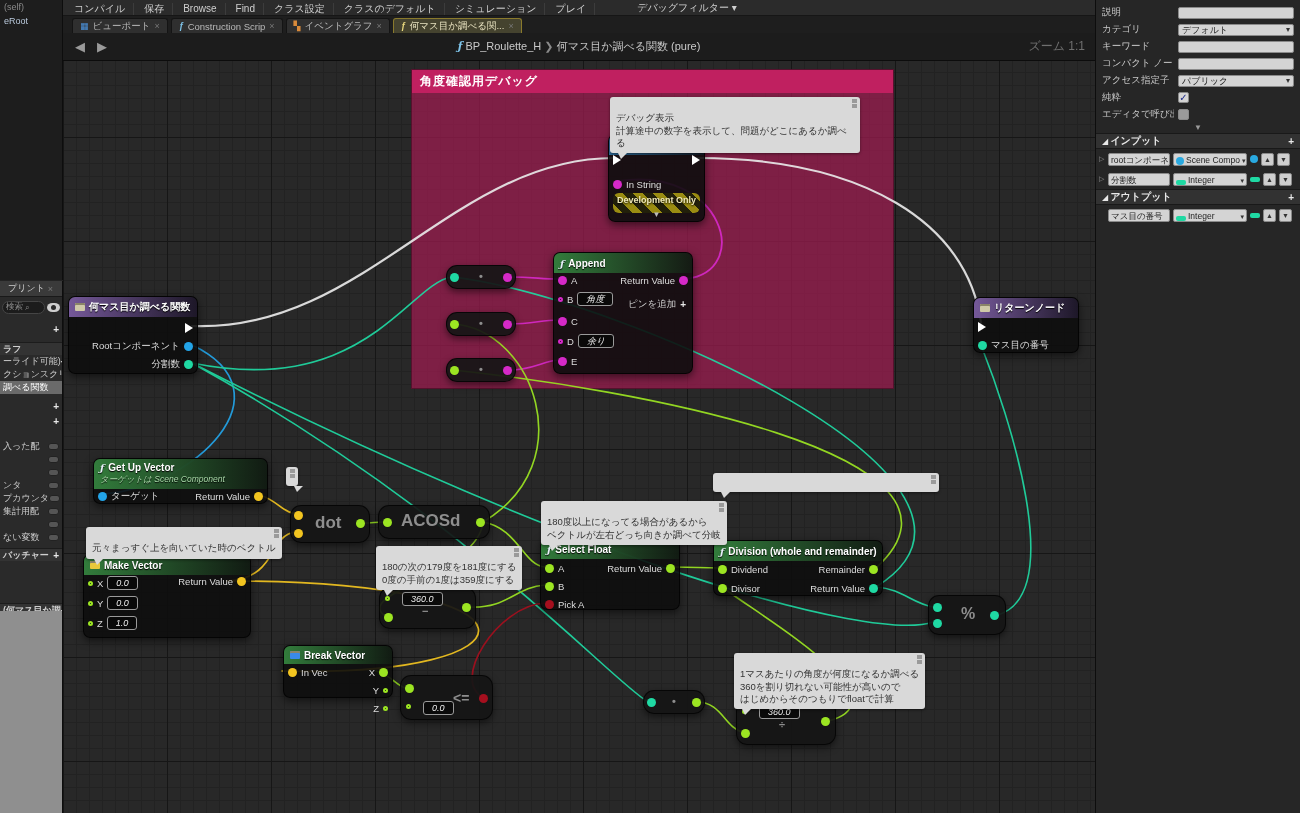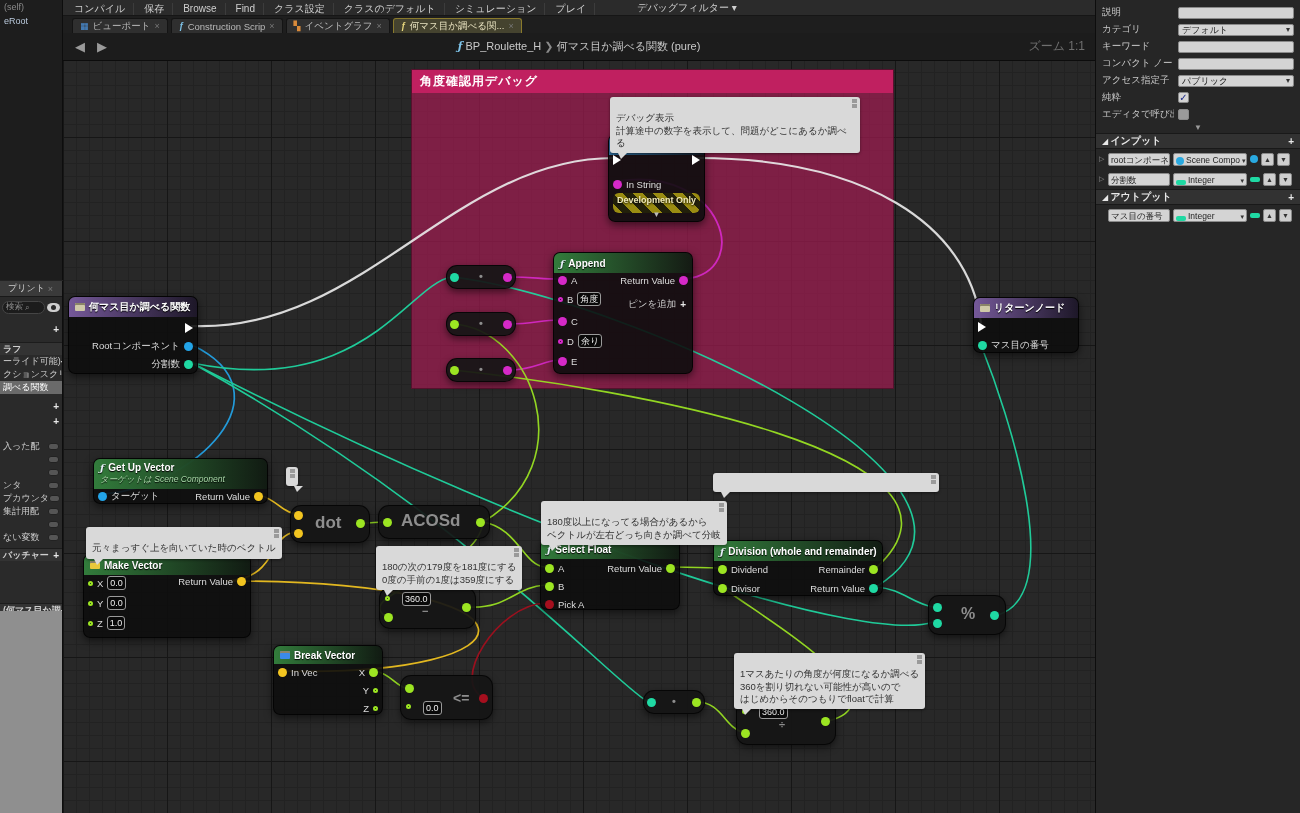--- a/index.html
+++ b/index.html
@@ -105,21 +105,21 @@
   .hicon { width:10px; height:8px; background:#cfc9a8; border-radius:1px; flex:none;
            box-shadow:inset 0 2px 0 #8a8468; }
 
   .prow { position:absolute; display:flex; align-items:center; gap:4px; height:14px; }
   .prow.right { flex-direction:row-reverse; }
   .pin { width:9px; height:9px; border-radius:50%; flex:none; }
   .pin.hollow { width:5px; height:5px; border-width:2px; border-style:solid; background:transparent !important; }
   .exec { width:0; height:0; border-style:solid; border-width:5px 0 5px 8px;
           border-color:transparent transparent transparent #fff; flex:none; }
   .chip { background:rgba(8,8,8,0.85); border:1px solid #9a9a9a; border-radius:3px;
-          color:#eee; padding:0 2px; font-size:9px; line-height:12px; }
+          color:#eee; padding:0 8px; font-size:9px; line-height:12px;font-style:italic; }
   .addpin { color:#cfcfcf; }
   .banner { position:absolute; left:4px; right:4px; height:20px; line-height:14px; text-align:center;
             font-size:9px; font-weight:bold; color:#efe8b8; text-shadow:0 1px 2px #000;
             background:repeating-linear-gradient(45deg,#9a8c12 0 7px,#22200a 7px 14px); border-radius:6px; }
   .collapse { position:absolute; left:0; right:0; text-align:center; color:#bbb; font-size:8px; }
 
   .compact { position:absolute; background:rgba(22,22,22,0.93); border:1px solid rgba(0,0,0,0.7);
              border-radius:11px; box-shadow:0 3px 7px rgba(0,0,0,0.5); z-index:5; color:#8e8e8e; }
   .oplabel { position:absolute; font-weight:bold; color:#8e8e8e; }
 
@@ -493,21 +493,21 @@
     </div>
 
     <div class="compact" style="left:316px;top:554px;width:97px;height:42px">
       <span class="pin hollow" style="position:absolute;left:5px;top:8px;border-color:#9ce522"></span>
       <span class="chip" style="position:absolute;left:22px;top:4px">360.0</span>
       <span class="oplabel" style="left:42px;top:17px;font-size:11px">−</span>
       <span class="pin" style="position:absolute;left:4px;top:25px;background:#9ce522"></span>
       <span class="pin" style="position:absolute;right:4px;top:15px;background:#9ce522"></span>
       </div>
 
-    <div class="node" style="left:210px;top:612px;width:110px;height:70px">
+    <div class="node" style="left:220px;top:612px;width:110px;height:53px">
       <div class="nhead h-green" style="height:18px">
           <span class="hicon" style="background:#3a8ae8"></span>
         <span>Break Vector</span>
         </div>
       <div class="prow" style="left:4px;top:19px">
           <span class="pin" style="background:#f3c520"></span>
         <span>In Vec</span>
         </div>
       <div class="prow right" style="right:4px;top:19px">
           <span class="pin" style="background:#9ce522"></span>

